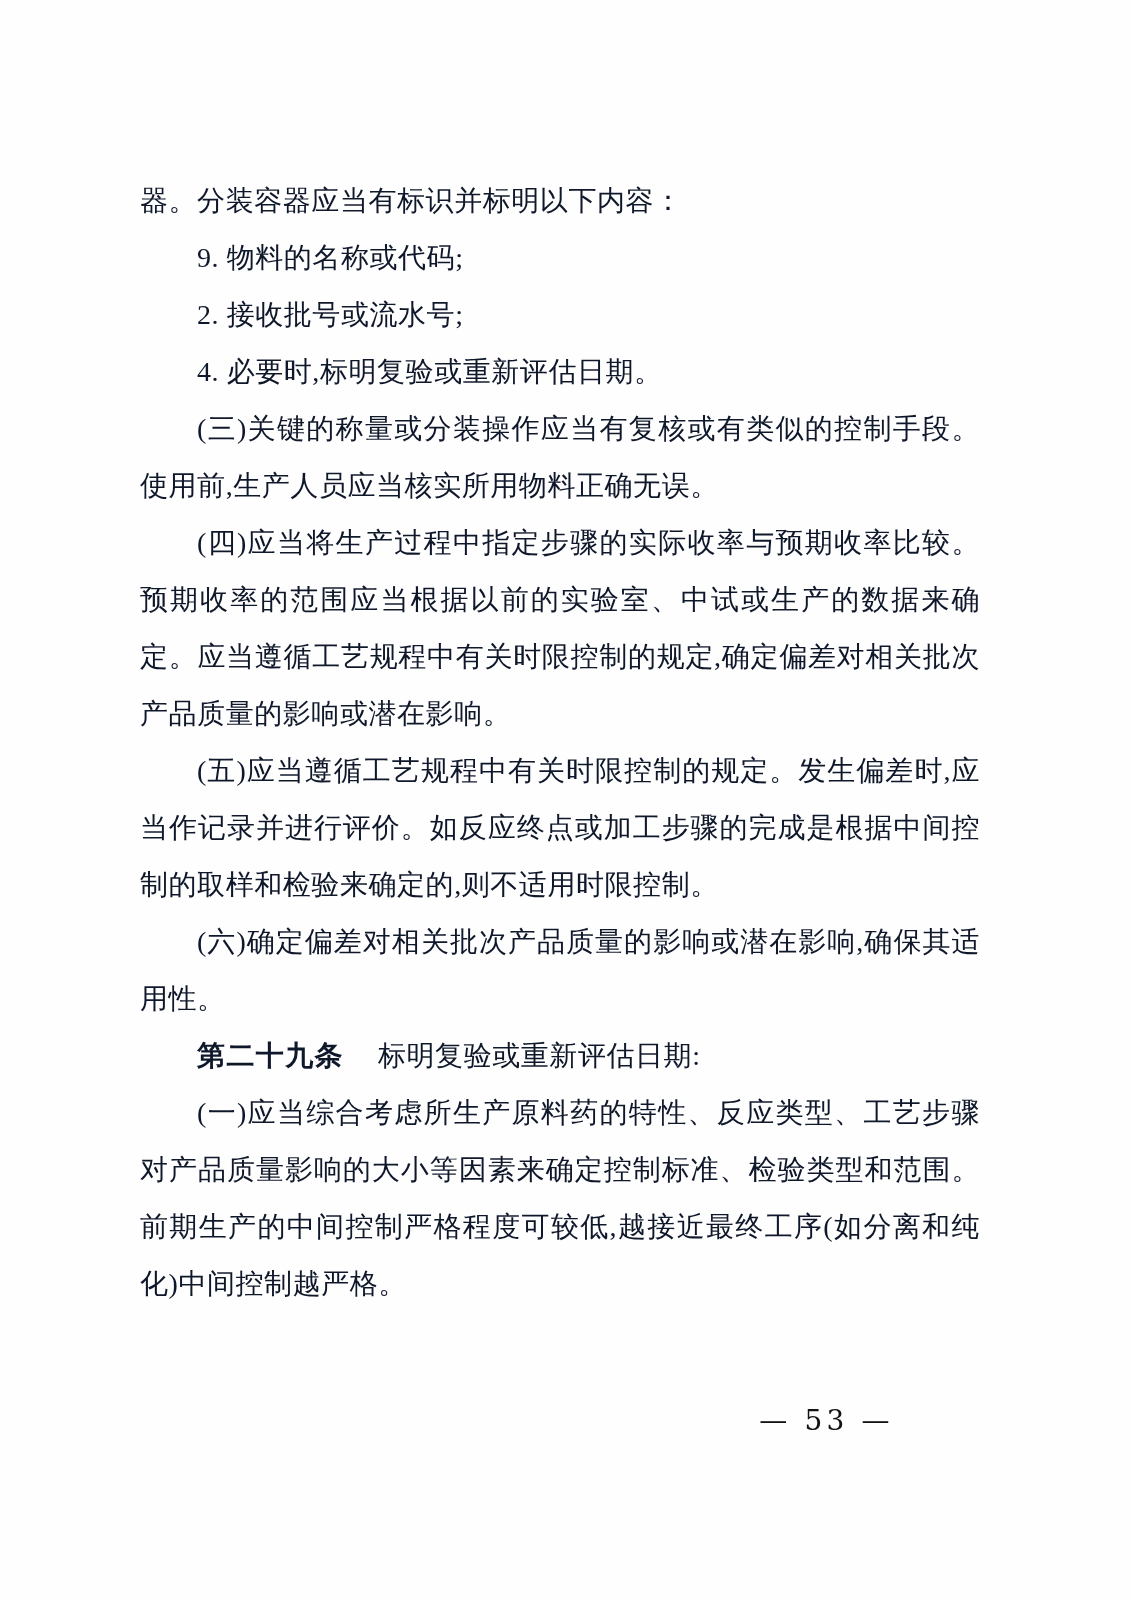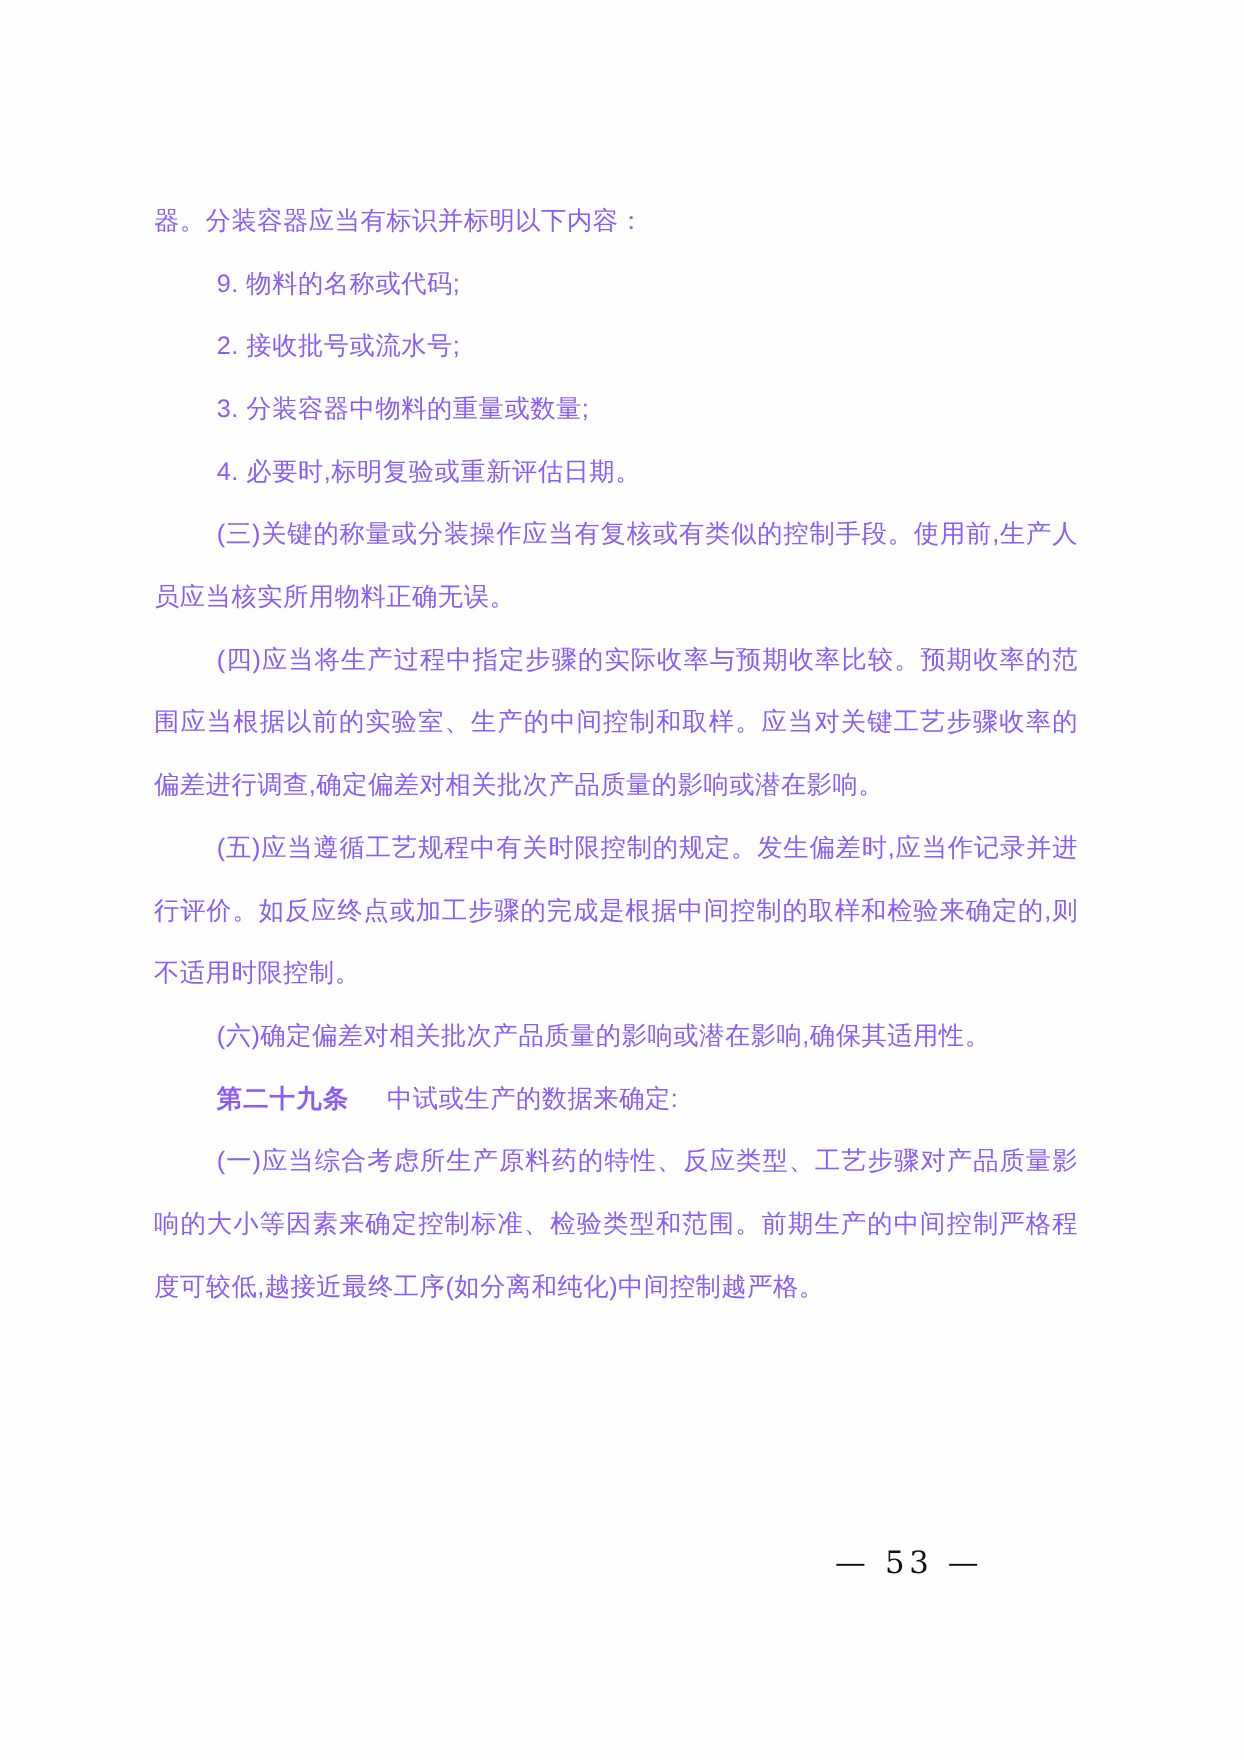--- a/index.html
+++ b/index.html
@@ -23,28 +23,28 @@
     height: 1600px;
     background: #fefefe;
   }
   .content {
     position: absolute;
     left: 140px;
     top: 172px;
     width: 840px;
   }
   .para {
-    font-size: 23px;
+    font-size: 28px;
     line-height: 57px;
     letter-spacing: 0.02em;
     text-align: justify;
     text-justify: inter-character;
     margin: 0;
-    color: #8b5cf6;
-    font-family: Liberation Sans, sans-serif;
+    color: #0f172a;
+    font-family: Liberation Serif, serif;
   }
   .indent-1 {
     text-indent: 0;
   }
   .indent-2 {
     text-indent: 57px;
   }
   .list-item {
     text-indent: 57px;
   }
@@ -84,33 +84,32 @@
 
 <div class="page">
   <div class="content">
 
     <p class="para indent-1">器。分装容器应当有标识并标明以下内容：</p>
 
     <p class="para list-item">9. 物料的名称或代码;</p>
 
     <p class="para list-item">2. 接收批号或流水号;</p>
 
-    <p class="para list-item">3. 分装容器中物料的重量或数量;</p>
 
     <p class="para list-item">4. 必要时,标明复验或重新评估日期。</p>
 
     <p class="para indent-2">(三)关键的称量或分装操作应当有复核或有类似的控制手段。使用前,生产人员应当核实所用物料正确无误。</p>
 
-    <p class="para indent-2">(四)应当将生产过程中指定步骤的实际收率与预期收率比较。预期收率的范围应当根据以前的实验室、生产的中间控制和取样。应当对关键工艺步骤收率的偏差进行调查,确定偏差对相关批次产品质量的影响或潜在影响。</p>
+    <p class="para indent-2">(四)应当将生产过程中指定步骤的实际收率与预期收率比较。预期收率的范围应当根据以前的实验室、中试或生产的数据来确定。应当遵循工艺规程中有关时限控制的规定,确定偏差对相关批次产品质量的影响或潜在影响。</p>
 
     <p class="para indent-2">(五)应当遵循工艺规程中有关时限控制的规定。发生偏差时,应当作记录并进行评价。如反应终点或加工步骤的完成是根据中间控制的取样和检验来确定的,则不适用时限控制。</p>
 
     <p class="para indent-2">(六)确定偏差对相关批次产品质量的影响或潜在影响,确保其适用性。</p>
 
-    <p class="para article-head"><span class="art-title">第二十九条</span><span class="art-body">中试或生产的数据来确定:</span></p>
+    <p class="para article-head"><span class="art-title">第二十九条</span><span class="art-body">标明复验或重新评估日期:</span></p>
 
     <p class="para indent-2">(一)应当综合考虑所生产原料药的特性、反应类型、工艺步骤对产品质量影响的大小等因素来确定控制标准、检验类型和范围。前期生产的中间控制严格程度可较低,越接近最终工序(如分离和纯化)中间控制越严格。</p>
 
   </div>
 
   <div class="footer">
     <span class="page-number">— 53 —</span>
   </div>
 </div>
 

